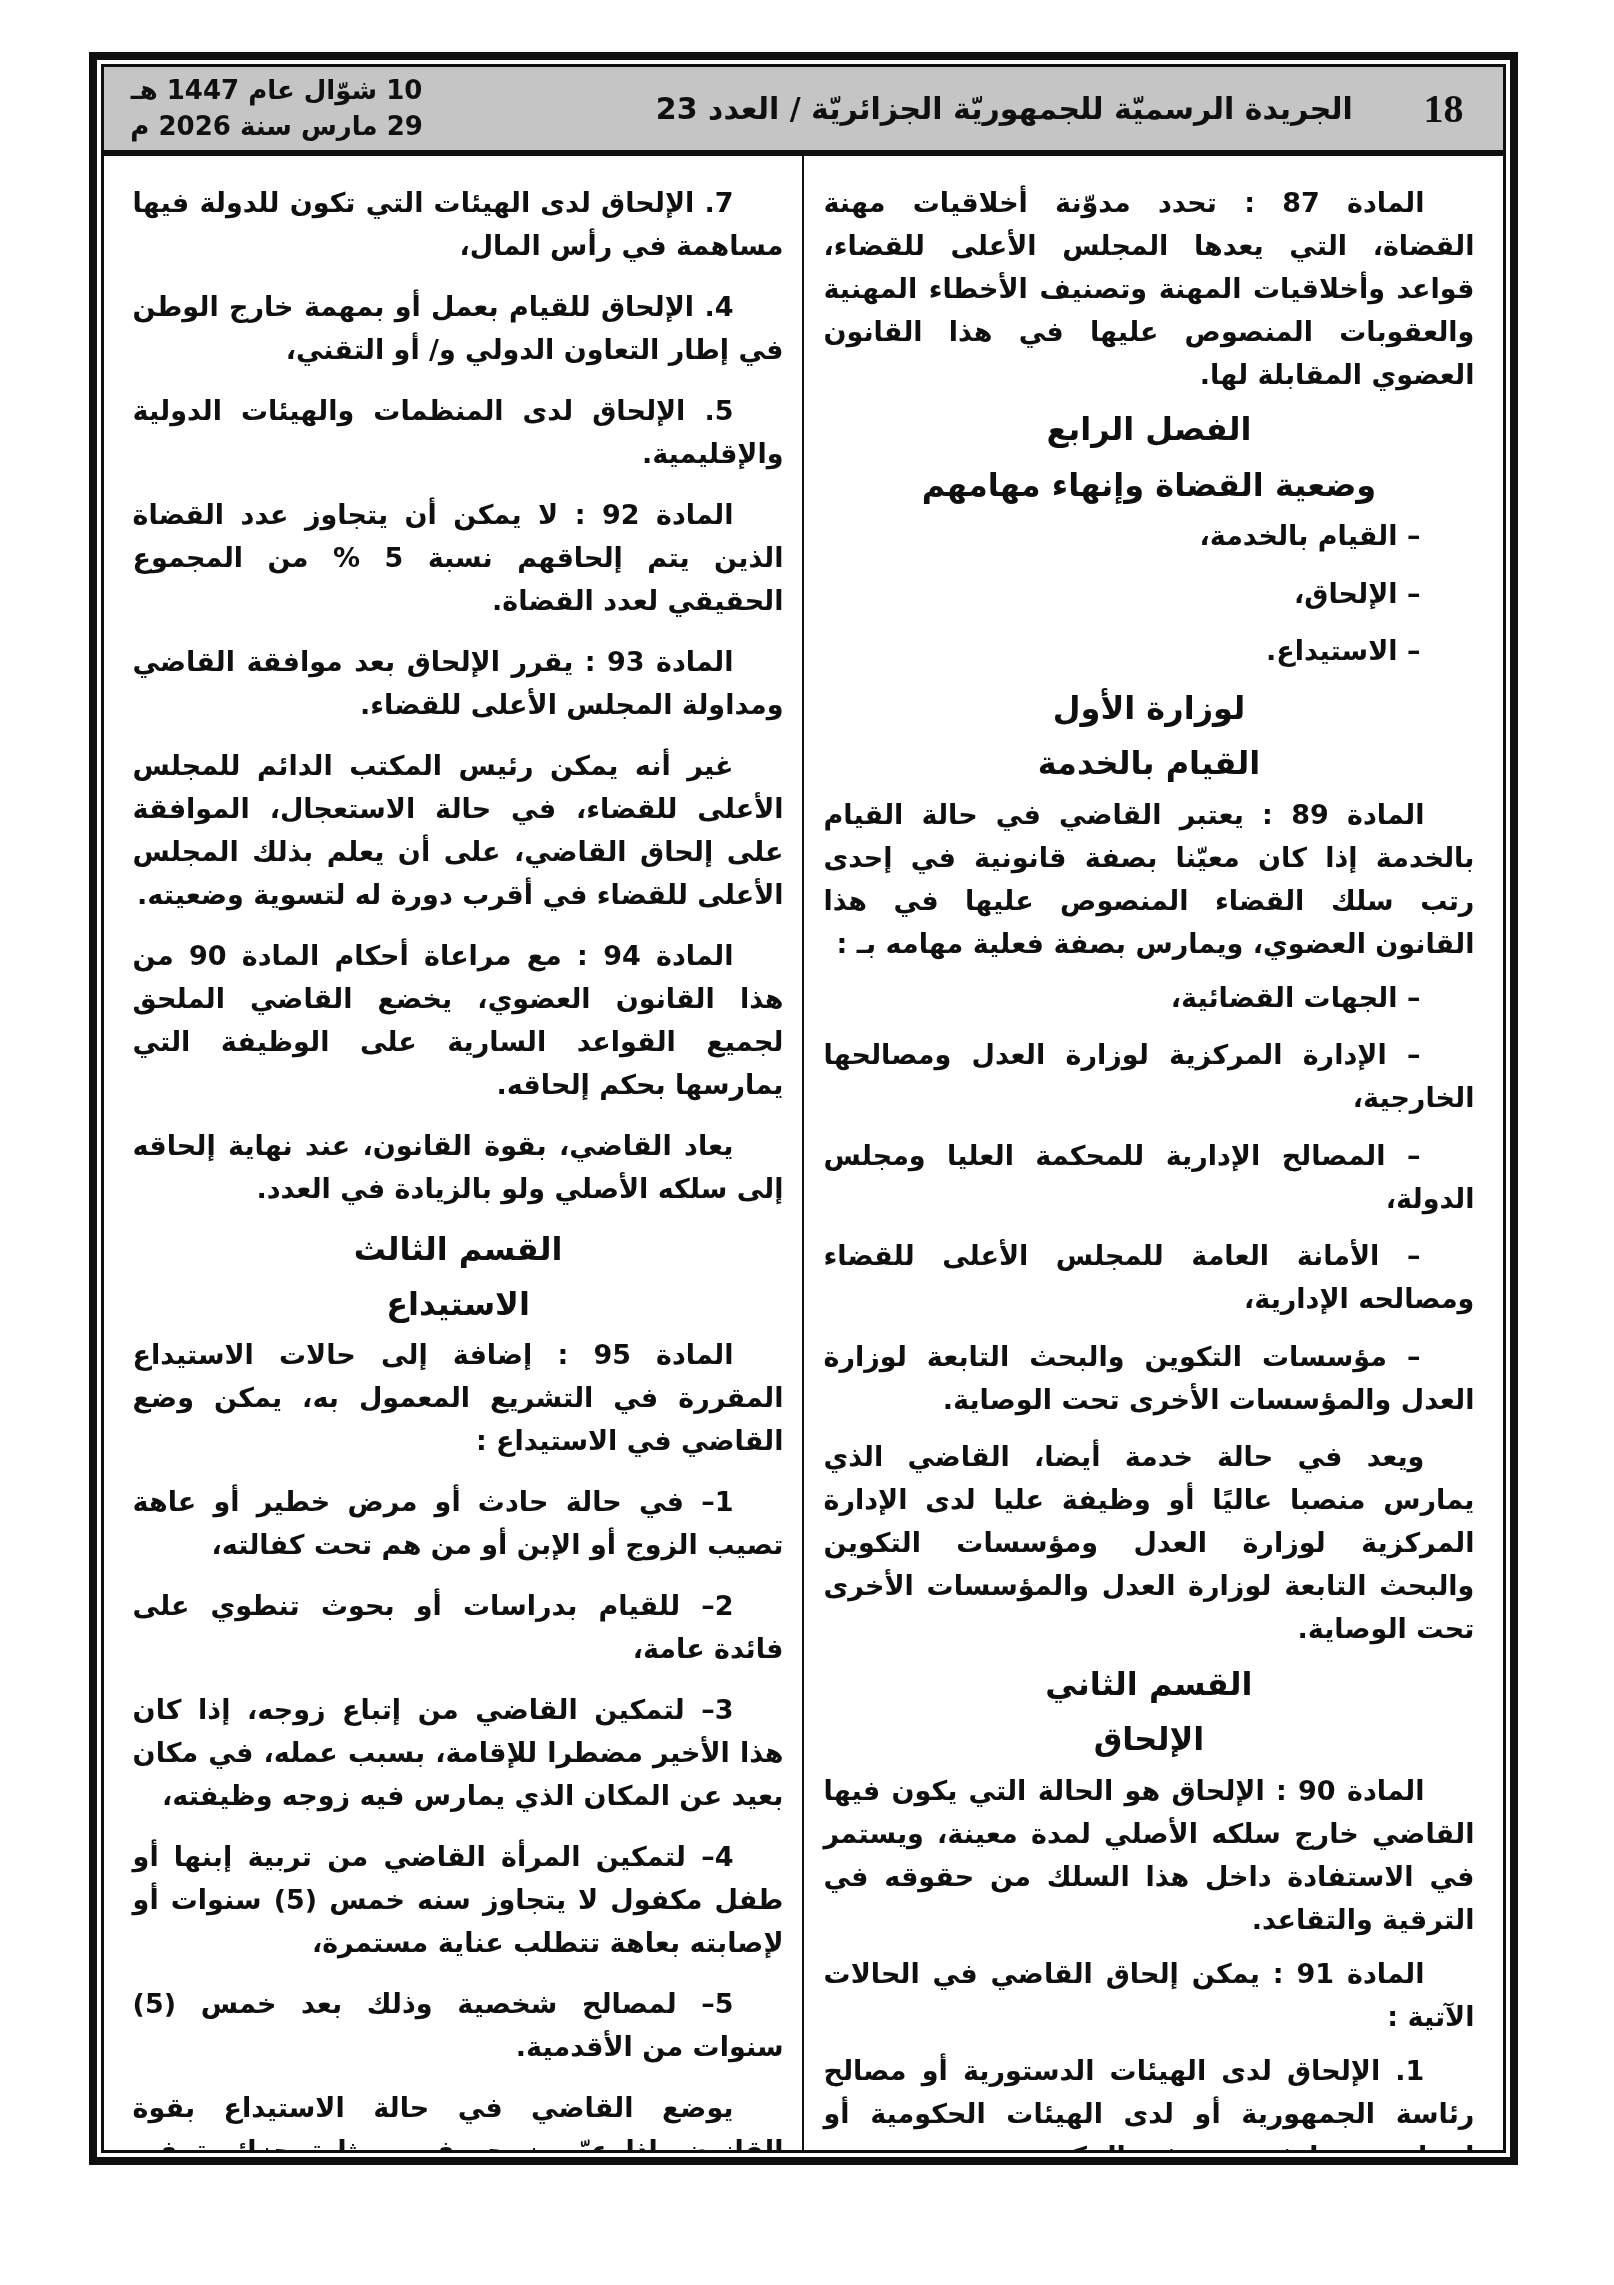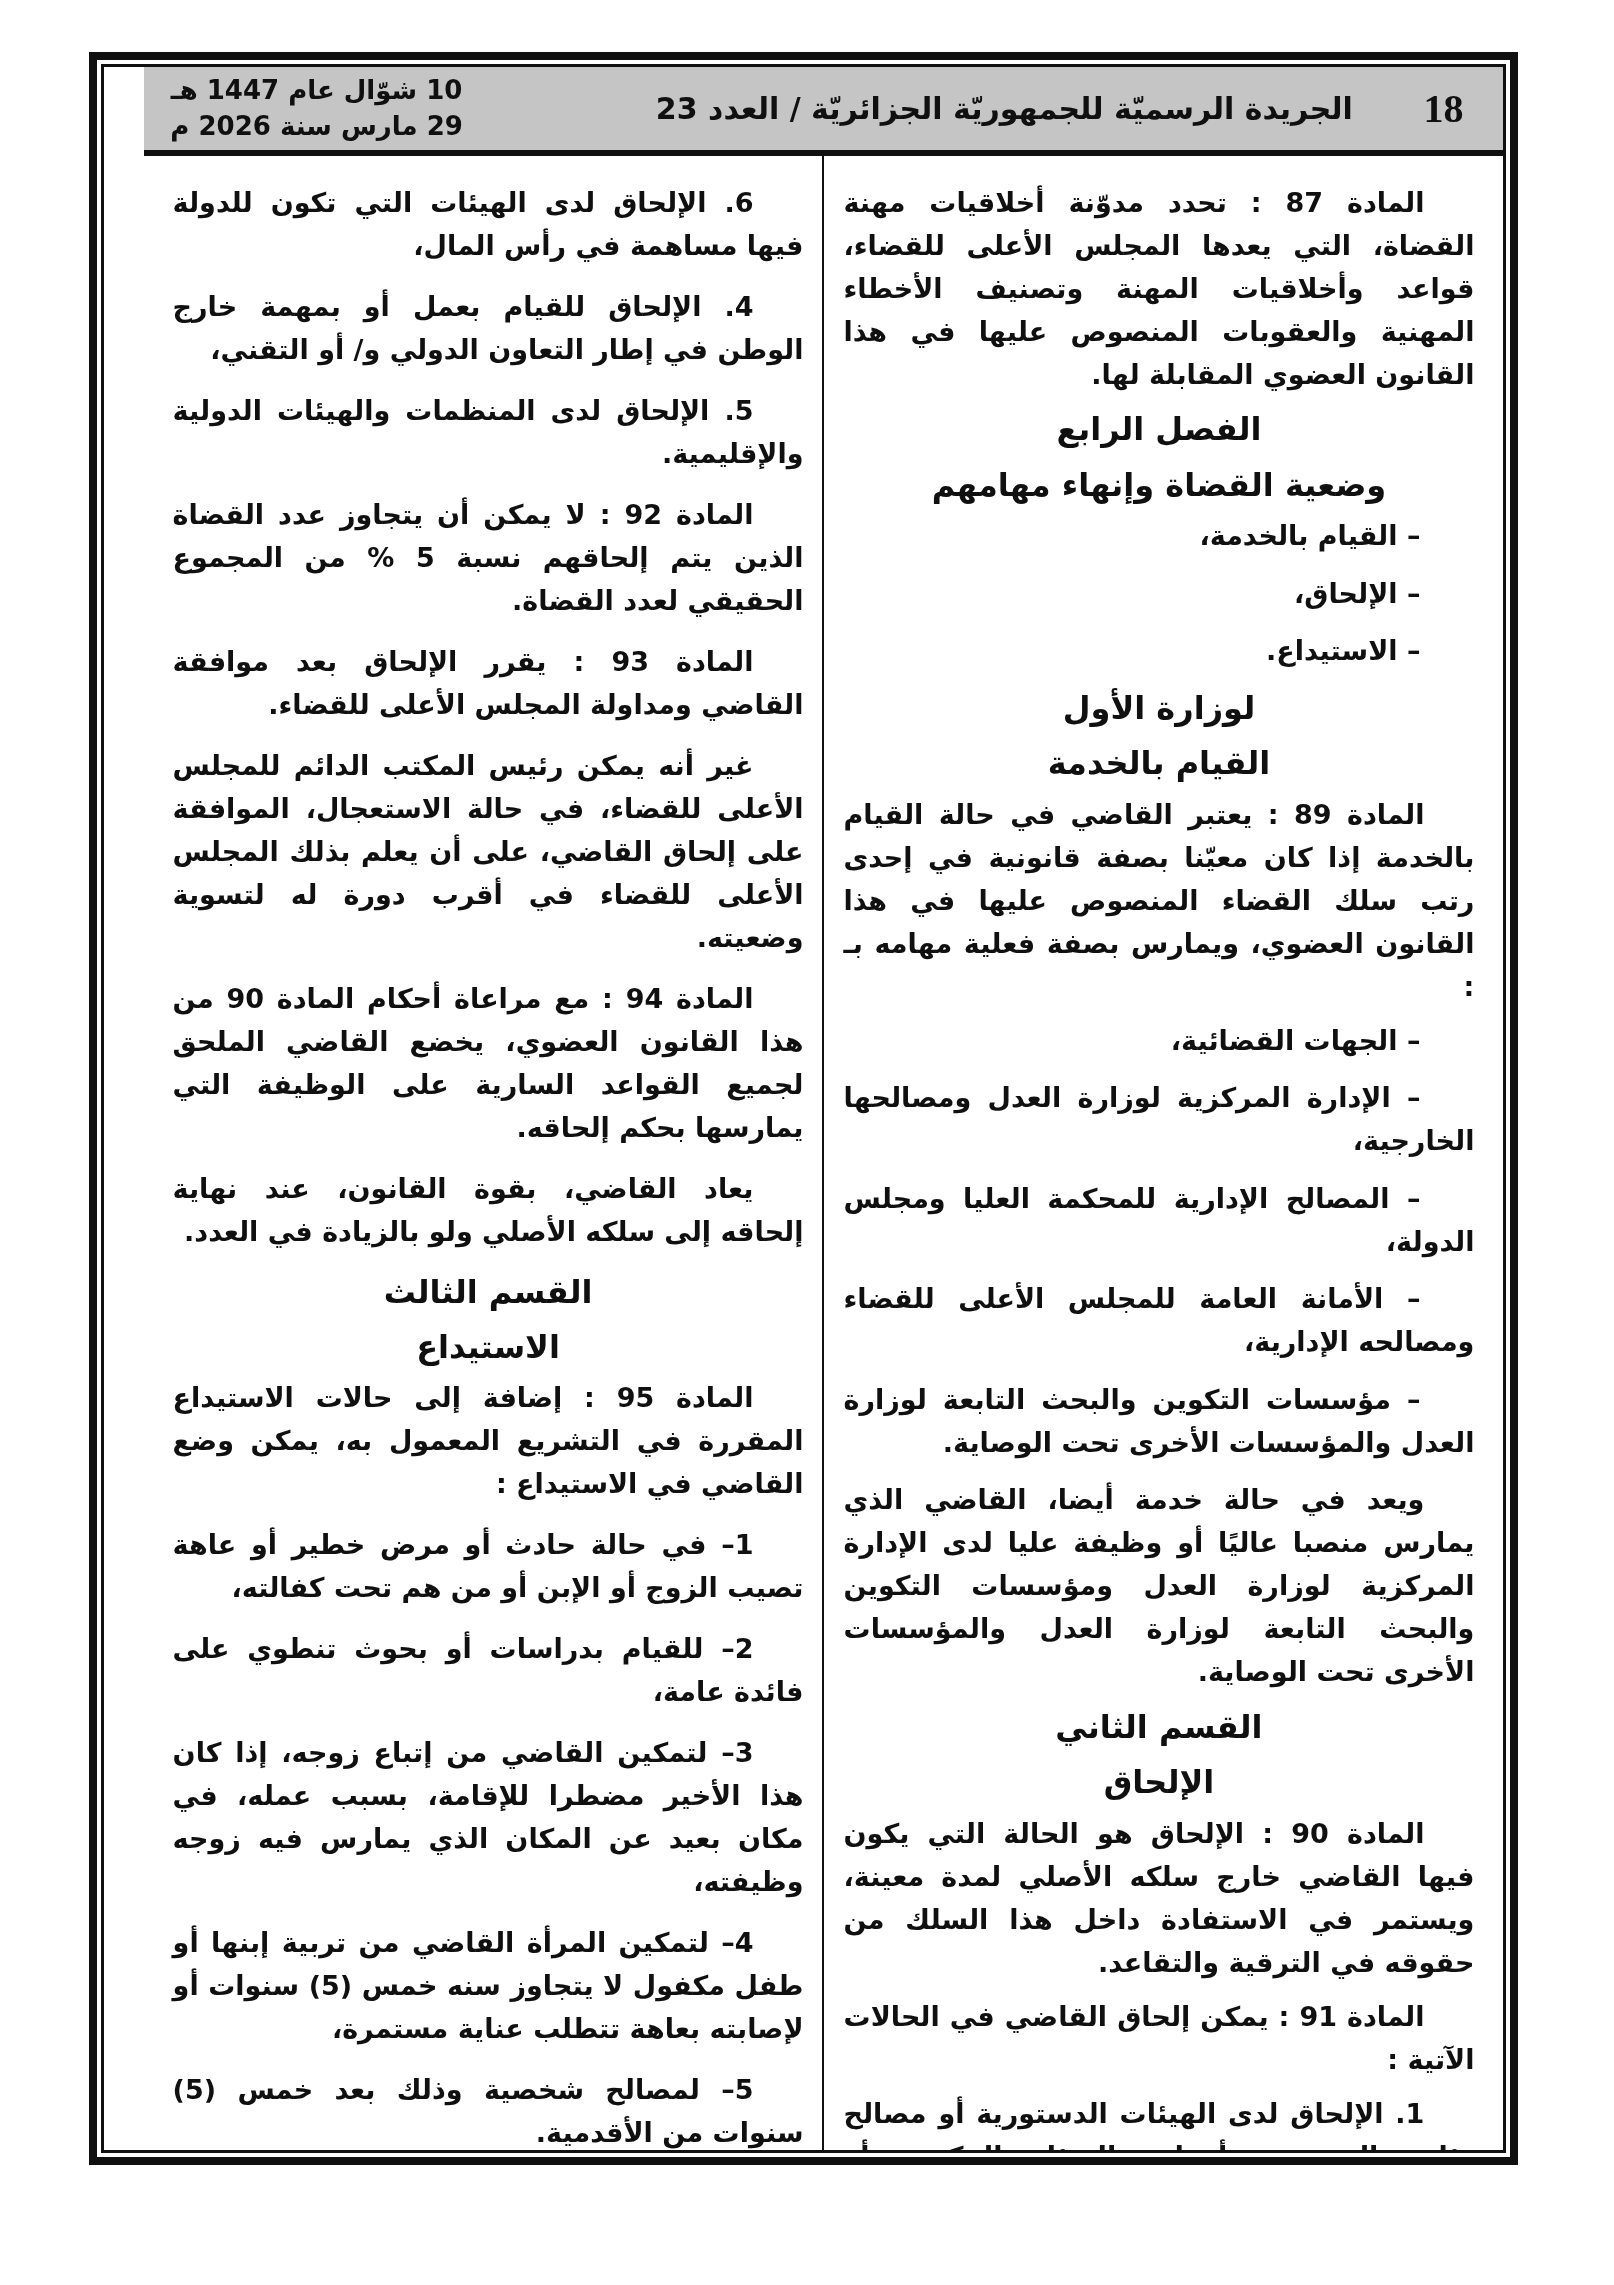--- a/index.html
+++ b/index.html
@@ -15,21 +15,20 @@
     position:absolute;left:90px;top:52px;
     width:1429px;height:2113px;
     border:8.1px solid #101010;
     box-sizing:border-box;
   }
   .inner-frame{
     position:absolute;inset:3.6px;
     border:3.6px solid #101010;
     display:flex;flex-direction:column;
     overflow:hidden;
-    padding-left:40px;
   }
   .header-bar{
     height:83px;flex:0 0 83px;
     background:#c5c5c5;
     border-bottom:6.3px solid #101010;
     display:flex;direction:ltr;
     align-items:center;
     padding:0 23.5px;
     box-sizing:content-box;
   }
@@ -116,21 +115,21 @@
             <p class="block bullet">– الأمانة العامة للمجلس الأعلى للقضاء ومصالحه الإدارية،</p>
             <p class="block bullet">– مؤسسات التكوين والبحث التابعة لوزارة العدل والمؤسسات الأخرى تحت الوصاية.</p>
             <p class="block paragraph">ويعد في حالة خدمة أيضا، القاضي الذي يمارس منصبا عاليًا أو وظيفة عليا لدى الإدارة المركزية لوزارة العدل ومؤسسات التكوين والبحث التابعة لوزارة العدل والمؤسسات الأخرى تحت الوصاية.</p>
             <div class="heading">القسم الثاني</div>
             <div class="heading">الإلحاق</div>
             <p class="block article"><span class="art-label">المادة 90 : </span>الإلحاق هو الحالة التي يكون فيها القاضي خارج سلكه الأصلي لمدة معينة، ويستمر في الاستفادة داخل هذا السلك من حقوقه في الترقية والتقاعد.</p>
             <p class="block article"><span class="art-label">المادة 91 : </span>يمكن إلحاق القاضي في الحالات الآتية :</p>
             <p class="block item">1. الإلحاق لدى الهيئات الدستورية أو مصالح رئاسة الجمهورية أو لدى الهيئات الحكومية أو لممارسة وظيفة عضو في الحكومة،</p>
           </div>
         <div class="col col-left">
-            <p class="block item">6. الإلحاق لدى الهيئات التي تكون للدولة فيها مساهمة في رأس المال،</p>
+            <p class="block item">7. الإلحاق لدى الهيئات التي تكون للدولة فيها مساهمة في رأس المال،</p>
             <p class="block item">4. الإلحاق للقيام بعمل أو بمهمة خارج الوطن في إطار التعاون الدولي و/ أو التقني،</p>
             <p class="block item">5. الإلحاق لدى المنظمات والهيئات الدولية والإقليمية.</p>
             <p class="block article"><span class="art-label">المادة 92 : </span>لا يمكن أن يتجاوز عدد القضاة الذين يتم إلحاقهم نسبة 5 % من المجموع الحقيقي لعدد القضاة.</p>
             <p class="block article"><span class="art-label">المادة 93 : </span>يقرر الإلحاق بعد موافقة القاضي ومداولة المجلس الأعلى للقضاء.</p>
             <p class="block paragraph">غير أنه يمكن رئيس المكتب الدائم للمجلس الأعلى للقضاء، في حالة الاستعجال، الموافقة على إلحاق القاضي، على أن يعلم بذلك المجلس الأعلى للقضاء في أقرب دورة له لتسوية وضعيته.</p>
             <p class="block article"><span class="art-label">المادة 94 : </span>مع مراعاة أحكام المادة 90 من هذا القانون العضوي، يخضع القاضي الملحق لجميع القواعد السارية على الوظيفة التي يمارسها بحكم إلحاقه.</p>
             <p class="block paragraph">يعاد القاضي، بقوة القانون، عند نهاية إلحاقه إلى سلكه الأصلي ولو بالزيادة في العدد.</p>
             <div class="heading">القسم الثالث</div>
             <div class="heading">الاستيداع</div>
             <p class="block article"><span class="art-label">المادة 95 : </span>إضافة إلى حالات الاستيداع المقررة في التشريع المعمول به، يمكن وضع القاضي في الاستيداع :</p>

